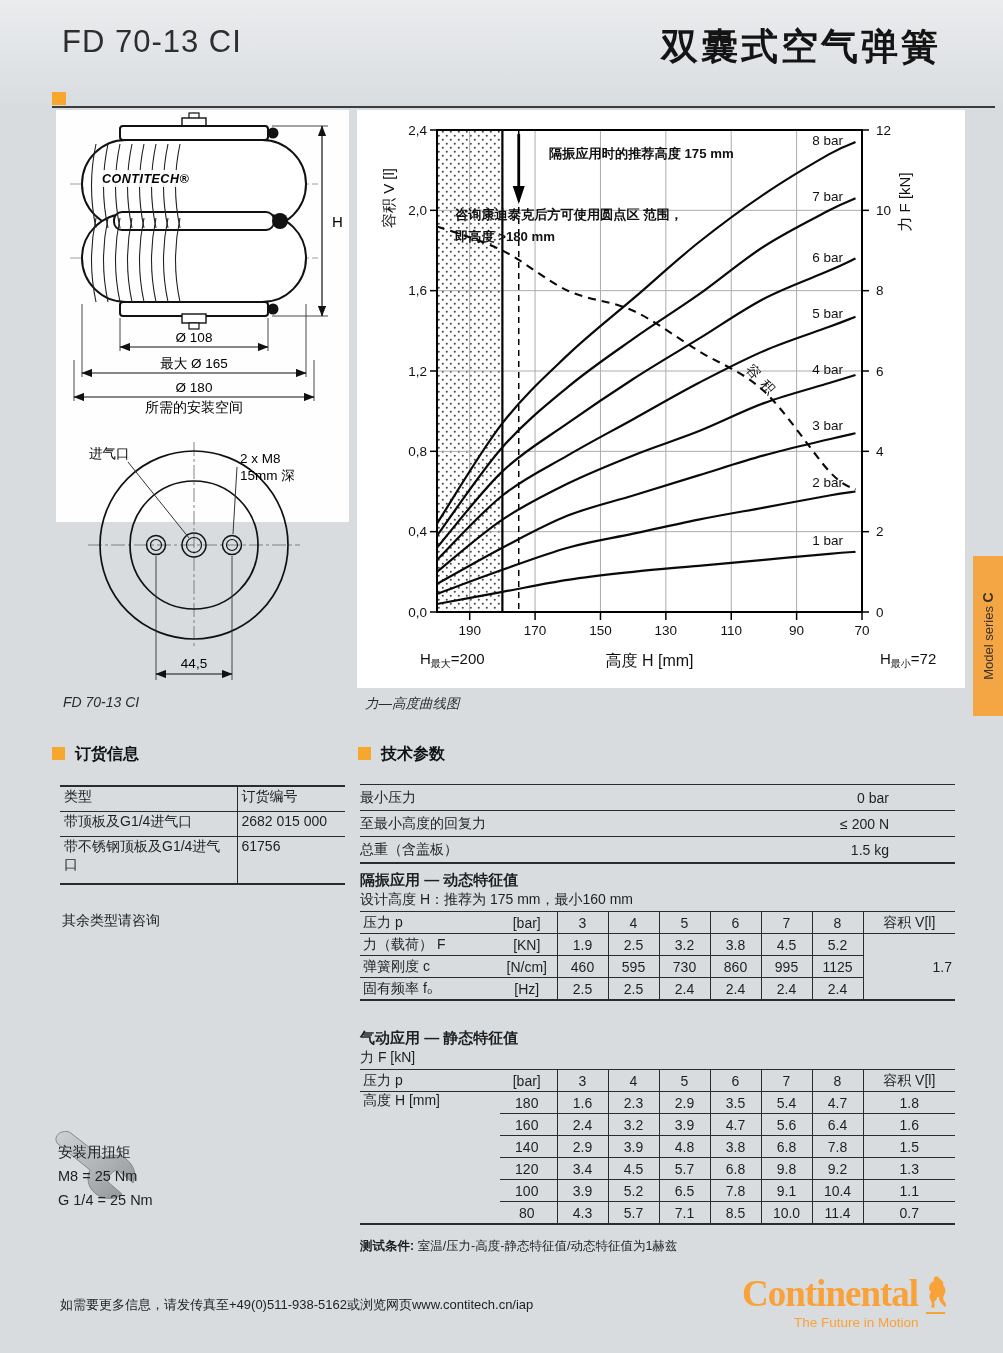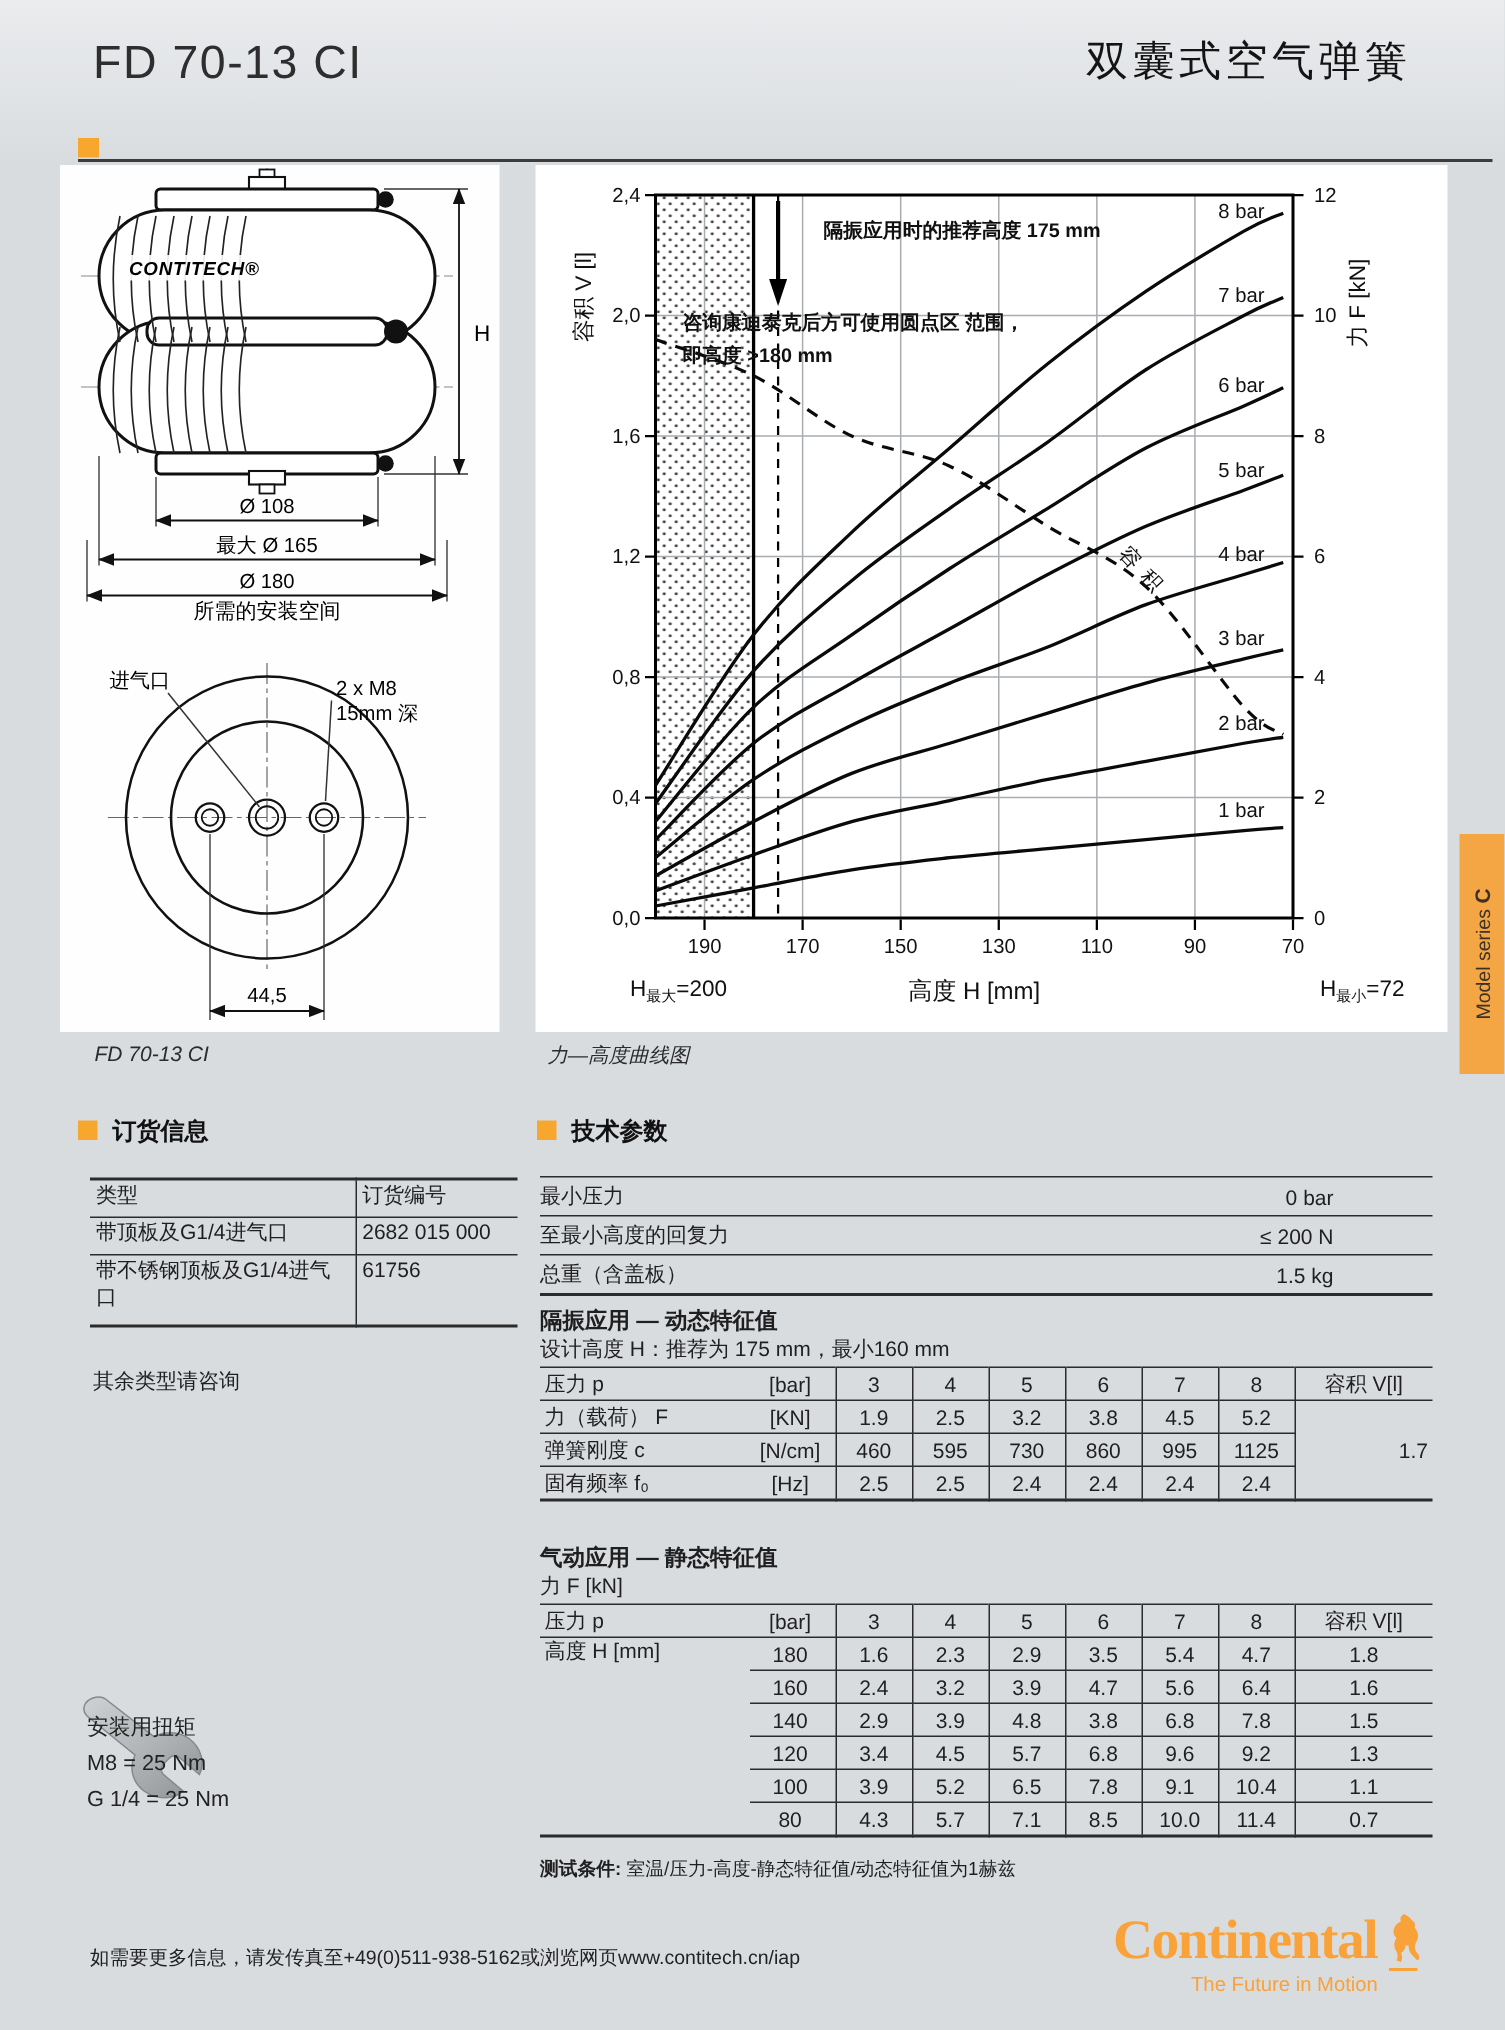--- a/index.html
+++ b/index.html
@@ -1,25 +1,25 @@
 <!DOCTYPE html>
 <html><head>
 <meta charset="utf-8">
 <style>
   html{background:#d9dcdf}
   body{margin:0;width:1003px;height:1353px;position:relative;overflow:hidden;
        background:linear-gradient(180deg,#eaecee 0,#d9dcdf 110px,#d9dcdf 100%);
        font-family:"Liberation Sans","DejaVu Sans",sans-serif;color:#1f1f1f}
   .abs{position:absolute}
   #model-title{left:62px;top:24px;font-size:31px;color:#2e2e2e;letter-spacing:1px}
-  #product-title{right:62px;top:22px;font-size:28px;font-weight:normal;letter-spacing:3px;color:#141414}
+  #product-title{right:62px;top:22px;font-size:37px;font-weight:bold;letter-spacing:3px;color:#141414}
   .accent-sq{width:14px;height:13px;background:#f7a62e}
   #header-rule{left:52px;top:106px;width:943px;height:2px;background:#3c3c3c}
   .panel{background:#fefefe}
-  #panel-drawing{left:40px;top:110px;width:293px;height:578px}
+  #panel-drawing{left:56px;top:110px;width:293px;height:412px}
   #panel-chart{left:357px;top:110px;width:608px;height:578px;background:#fff}
   .caption{font-style:italic;font-size:14px;color:#2b2b2b}
   #cap-drawing{left:63px;top:694px}
   #cap-chart{left:365px;top:695px;font-size:13.5px}
   #side-tab{left:973px;top:556px;width:30px;height:160px;background:#f4a544}
   #side-tab .rot{position:absolute;left:0;top:160px;width:160px;height:30px;line-height:30px;
        transform:rotate(-90deg);transform-origin:0 0;text-align:center;font-size:13px;color:#3a3227}
   #side-tab .rot b{font-size:14px}
   .sec-title{font-size:16px;font-weight:bold;color:#111}
   .subhead{font-size:15px;font-weight:bold}
@@ -432,21 +432,21 @@
         <td class="v">6.8</td>
         <td class="v">7.8</td>
         <td class="vol">1.5</td>
       </tr>
       <tr>
         <td class="u">120</td>
         <td class="v">3.4</td>
         <td class="v">4.5</td>
         <td class="v">5.7</td>
         <td class="v">6.8</td>
-        <td class="v">9.6</td>
+        <td class="v">9.8</td>
         <td class="v">9.2</td>
         <td class="vol">1.3</td>
       </tr>
       <tr>
         <td class="u">100</td>
         <td class="v">3.9</td>
         <td class="v">5.2</td>
         <td class="v">6.5</td>
         <td class="v">7.8</td>
         <td class="v">9.1</td>

